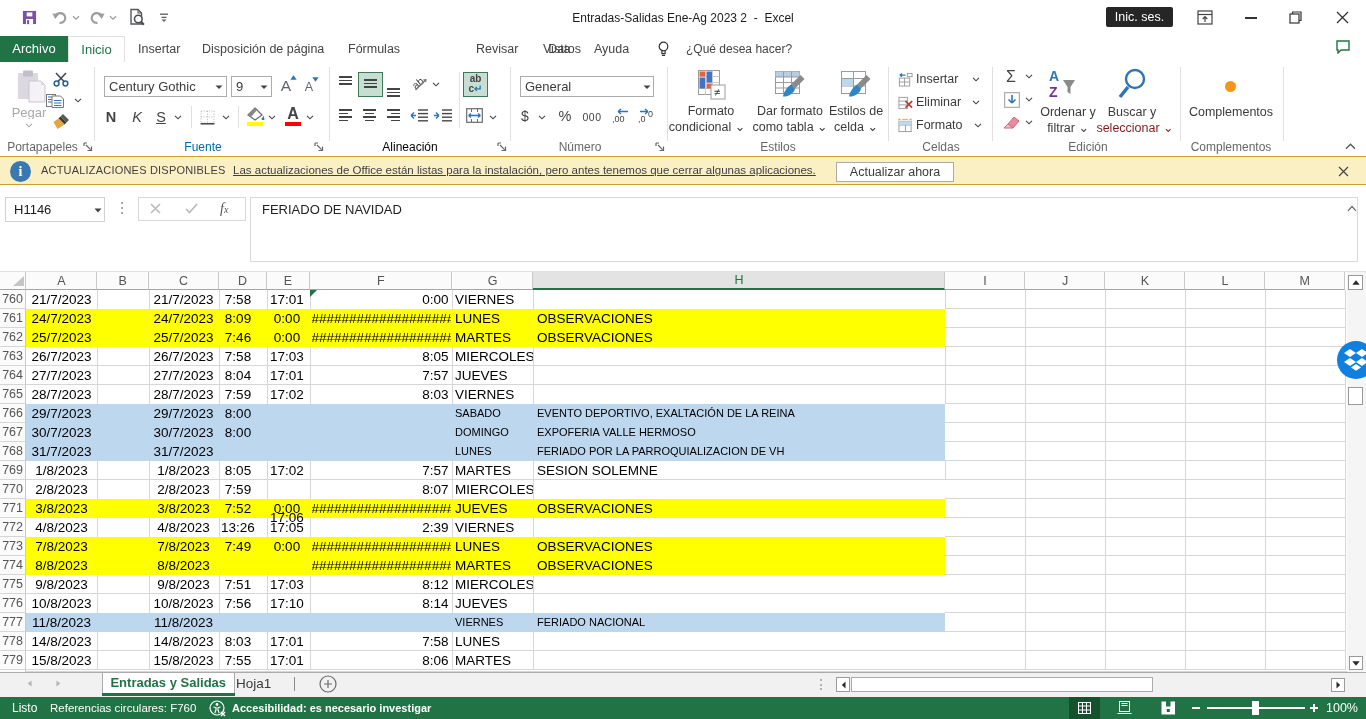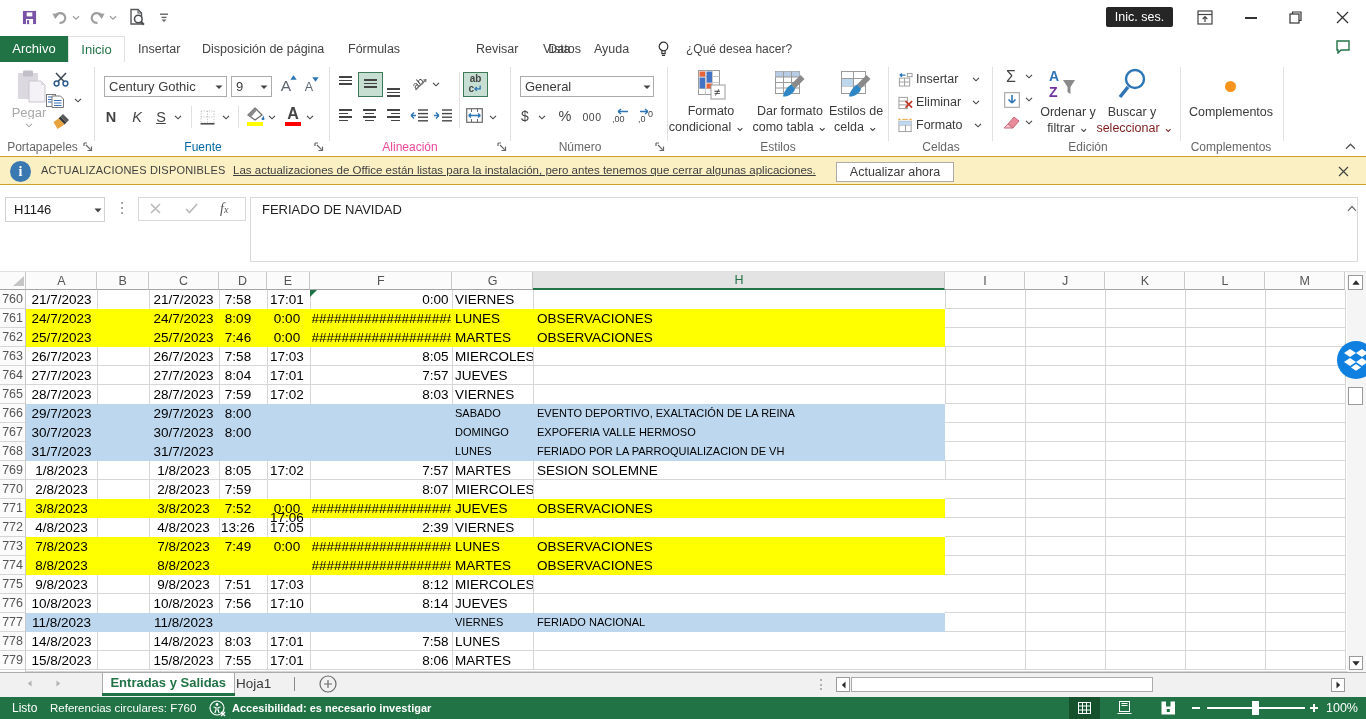--- a/index.html
+++ b/index.html
@@ -30,20 +30,21 @@
 <path d="M2 1.5 H9 L12.5 5 V16 H2 Z" fill="#fff" stroke="#57585a" stroke-width="1.4"></path>
 <path d="M9 1.5 V5 H12.5" fill="none" stroke="#57585a" stroke-width="1.1"></path>
 <circle cx="9.3" cy="11" r="3.8" fill="#fff" stroke="#4a4b4d" stroke-width="1.5"></circle>
 <line x1="12" y1="13.8" x2="14.8" y2="16.8" stroke="#4a4b4d" stroke-width="2.2"></line>
 </svg>
 <svg style="position:absolute;left:159px;top:13px;width:10px;height:10px;" viewBox="0 0 10 10">
 <line x1="1" y1="1.2" x2="9" y2="1.2" stroke="#666" stroke-width="1.4"></line>
 <line x1="2.5" y1="4.4" x2="7.5" y2="4.4" stroke="#666" stroke-width="1.4"></line>
 <path d="M2.5 6.5 L5 9 L7.5 6.5 Z" fill="#666"></path>
 </svg>
+<div style="position:absolute;left:483px;top:0px;width:400px;height:36px;font-size:12px;color:#1b1b1b;text-align:center;line-height:36px;font-weight:normal;white-space:nowrap;overflow:hidden;">Entradas-Salidas Ene-Ag 2023 2&nbsp;&nbsp;-&nbsp;&nbsp;Excel</div>
 <div style="position:absolute;left:1106px;top:7px;width:67px;height:20px;background:#262626;border-radius:2px;color:#fff;font-size:12.5px;text-align:center;line-height:20px;">Inic. ses.</div>
 <svg style="position:absolute;left:1197px;top:10px;width:16px;height:15px;" viewBox="0 0 16 15">
 <rect x="1" y="1" width="14" height="13" fill="none" stroke="#444" stroke-width="1.2"></rect>
 <line x1="1" y1="4.5" x2="15" y2="4.5" stroke="#444" stroke-width="1.2"></line>
 <path d="M8 12 V7 M5.7 9 L8 6.7 L10.3 9" fill="none" stroke="#444" stroke-width="1.2"></path>
 </svg>
 <div style="position:absolute;left:1245px;top:17px;width:12px;height:2px;background:#333;"></div>
 <svg style="position:absolute;left:1289px;top:11px;width:13px;height:13px;" viewBox="0 0 13 13">
 <rect x="1" y="3" width="9" height="9" fill="none" stroke="#333" stroke-width="1.2"></rect>
 <path d="M3.5 3 V1 H12 V9.5 H10" fill="none" stroke="#333" stroke-width="1.2"></path>
@@ -227,21 +228,21 @@
 <rect x="0.7" y="0.7" width="15.6" height="13.6" fill="none" stroke="#6a6a6a" stroke-width="1.2"></rect>
 <line x1="5.5" y1="1" x2="5.5" y2="4" stroke="#6a6a6a"></line>
       <line x1="11.5" y1="1" x2="11.5" y2="4" stroke="#6a6a6a"></line>
 <line x1="5.5" y1="11" x2="5.5" y2="14" stroke="#6a6a6a"></line>
       <line x1="11.5" y1="11" x2="11.5" y2="14" stroke="#6a6a6a"></line>
 <path d="M2.5 7.5 H14.5 M2.5 7.5 L5 5.5 M2.5 7.5 L5 9.5 M14.5 7.5 L12 5.5 M14.5 7.5 L12 9.5" stroke="#2e75b6" stroke-width="1.3" fill="none"></path>
 </svg>
 <svg style="position:absolute;left:489px;top:115px;width:8px;height:5px;" viewBox="0 0 8 5">
       <path d="M1 0.8 L4 3.8 L7 0.8" fill="none" stroke="#444" stroke-width="1.1"></path>
     </svg>
-<div style="position:absolute;left:375px;top:141px;width:70px;height:13px;font-size:12px;color:#ec4899;text-align:center;line-height:13px;font-weight:normal;white-space:nowrap;overflow:hidden;">Alineación</div>
+<div style="position:absolute;left:375px;top:141px;width:70px;height:13px;font-size:12px;color:#000000;text-align:center;line-height:13px;font-weight:normal;white-space:nowrap;overflow:hidden;">Alineación</div>
 <svg style="position:absolute;left:497px;top:142px;width:10px;height:10px;" viewBox="0 0 10 10">
       <path d="M1 1 H4 M1 1 V4 M3 3 L7.6 7.6 M8.5 4.5 V8.5 H4.5" fill="none" stroke="#666" stroke-width="1.2"></path>
     </svg>
 <div style="position:absolute;left:520px;top:76px;width:134px;height:21px;background:#fff;border:1px solid #acacac;font-size:13px;color:#3b3b3b;line-height:19px;padding-left:4px;">General</div>
 <svg style="position:absolute;left:643px;top:85px;width:8px;height:5px;" viewBox="0 0 8 5">
       <path d="M0.5 0.5 L4 4 L7.5 0.5" fill="#444"></path>
     </svg>
 <div style="position:absolute;left:518px;top:106px;width:14px;height:20px;font-size:14px;color:#444;text-align:center;line-height:20px;font-weight:normal;white-space:nowrap;overflow:hidden;">$</div>
 <svg style="position:absolute;left:538px;top:115px;width:8px;height:5px;" viewBox="0 0 8 5">
       <path d="M1 0.8 L4 3.8 L7 0.8" fill="none" stroke="#444" stroke-width="1.1"></path>

